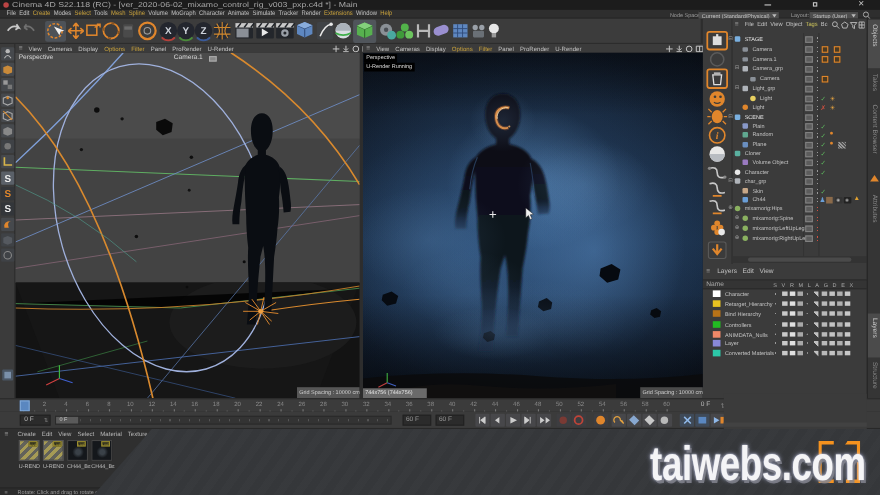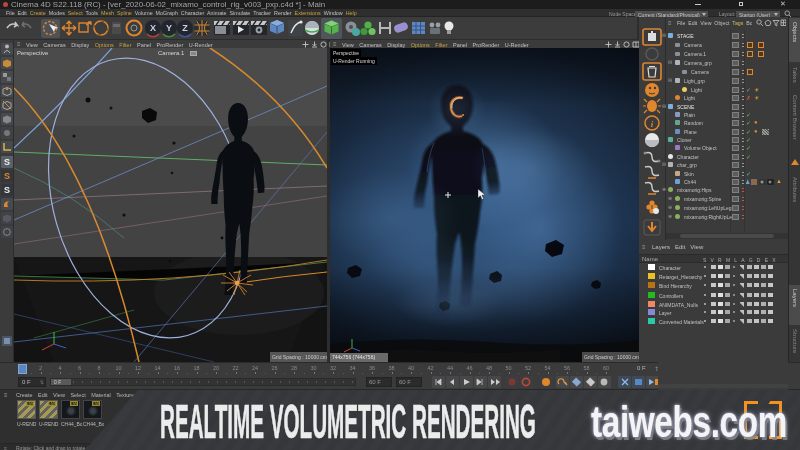--- a/index.html
+++ b/index.html
@@ -891,23 +891,20 @@
       <div class="abs" style="left:16px;top:1px;font-size:5px;color:#999;">Rotate: Click and drag to rotate e</div>
     </div>
   </div>
 
   <div id="banner" class="abs" style="left:0;top:390px;width:800px;height:60px;">
     <div class="abs" style="left:0;top:0;width:800px;height:60px;
       background:
         repeating-linear-gradient(125deg, rgba(255,255,255,0.008) 0 7px, rgba(0,0,0,0.014) 7px 14px),
         #36383b;
       clip-path:polygon(138px 0, 800px 0, 800px 60px, 85px 60px);"></div>
-    <div id="bantext" class="abs" style="left:160px;top:13.5px;width:377px;height:36px;overflow:visible;">
-      <div id="bantxtin" style="font-size:48px;line-height:36px;font-weight:bold;color:#ececec;white-space:nowrap;transform-origin:0 0;transform:scaleX(0.4302);-webkit-text-stroke:0.6px #ececec;">REALTIME VOLUMETRIC RENDERING</div>
-    </div>
     <svg class="abs" style="left:744px;top:11px;" width="38" height="38" viewBox="0 0 38 38">
       <path d="M14 1.5 H1.5 V36.5 H14" stroke="#f5921e" stroke-width="3" fill="none"></path>
       <path d="M22 1.5 H36.5 V36.5 H25" stroke="#f5921e" stroke-width="3" fill="none"></path>
       <path d="M24.5 -1 l-8 11" stroke="#36383b" stroke-width="4.5"></path>
       <path d="M25.5 27 l-8 11" stroke="#36383b" stroke-width="4.5"></path>
     </svg>
     <div id="taiw" class="abs" style="left:591px;top:17px;font-size:44px;font-weight:bold;color:#f4f4f6;line-height:30px;white-space:nowrap;letter-spacing:-0.5px;text-shadow:2.5px 3px 0 rgba(130,132,142,0.85), 0 0 6px rgba(195,202,240,0.75), 0 0 2px rgba(235,238,255,0.8);transform-origin:0 0;transform:scaleX(0.758);">taiwebs.com</div>
   </div>
 
 </div>

